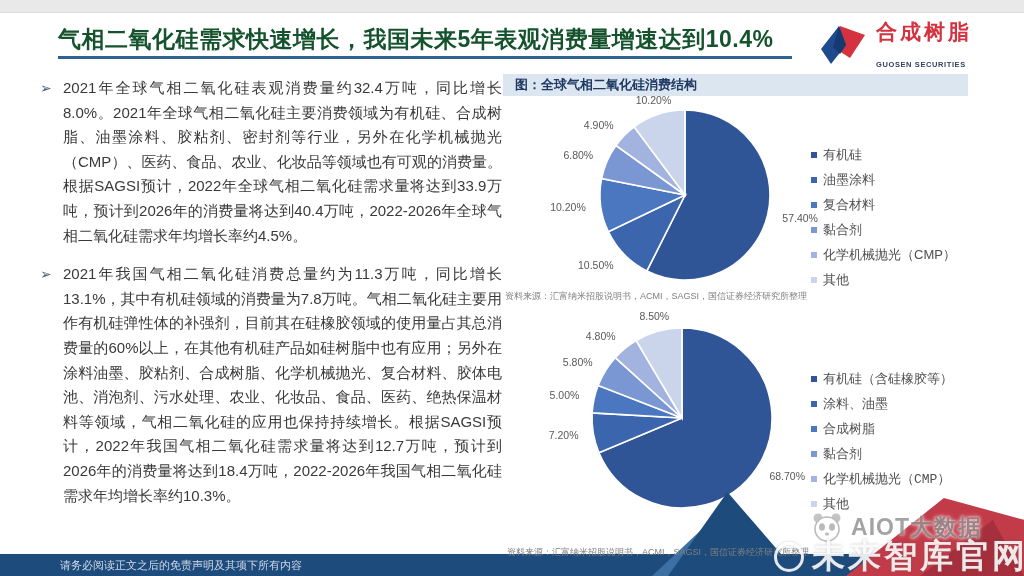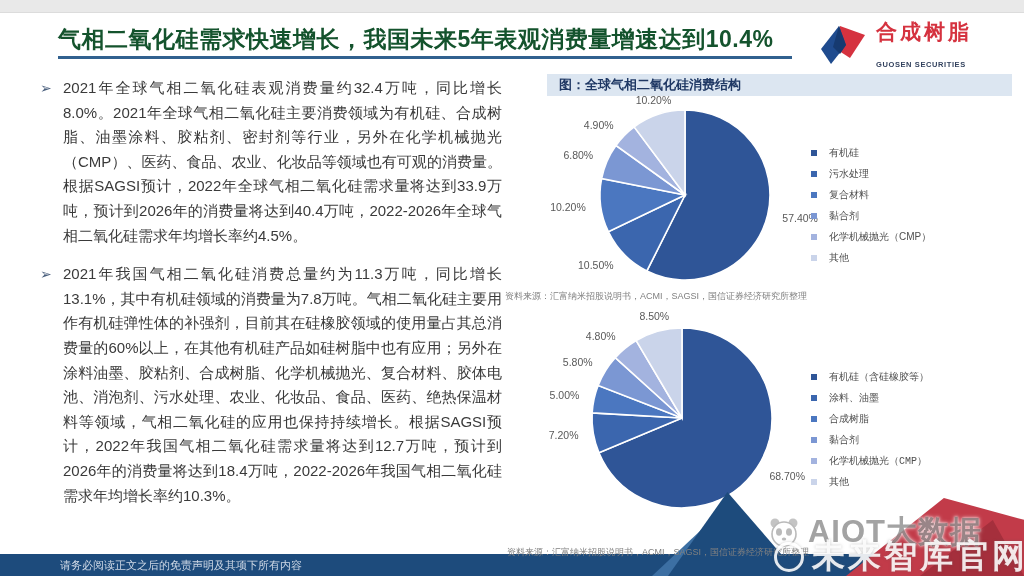--- a/index.html
+++ b/index.html
@@ -24,27 +24,27 @@
   .bullets{position:absolute;left:40px;top:76px;width:462px;}
   .bullet{position:relative;padding-left:23px;margin-bottom:14px;
     font-size:15px;line-height:24.6px;color:#3a3a3a;text-align:justify;}
   .bullet .marker{position:absolute;left:0;top:0;color:#4a5f7d;font-size:14px;}
 
   
   .chart-panel{position:absolute;left:503px;width:472px;}
   .panel-1{top:74px;}
   .panel-2{top:308px;}
   .chart-header{height:22px;line-height:22px;background:#dce6f1;color:#1f3864;
-    font-size:13px;font-weight:700;padding-left:12px;width:453px;margin-left:44px;}
+    font-size:13px;font-weight:700;padding-left:12px;width:453px;}
   .chart-area{position:relative;width:472px;}
   .chart-area svg{overflow:visible;display:block;}
   .slice-label{font-size:10.5px;fill:#595959;}
   .legend{position:absolute;left:308px;margin:0;padding:0;list-style:none;}
-  .legend li{display:flex;align-items:center;gap:12px;margin-bottom:7px;
-    font-size:10px;color:#4f4f4f;white-space:nowrap;}
+  .legend li{display:flex;align-items:center;gap:6px;margin-bottom:7px;
+    font-size:13px;color:#4f4f4f;white-space:nowrap;}
   .legend .swatch{width:6px;height:6px;flex:0 0 6px;}
   .source-note{font-size:9px;color:#808080;margin-top:4px;padding-left:2px;white-space:nowrap;}
   .source-2{position:absolute;left:505px;top:542px;z-index:3;}
 
   
   .footer-band{position:absolute;left:0;top:554px;width:1024px;height:22px;background:#1d4b7c;}
   .disclaimer{position:absolute;left:60px;top:554px;height:16px;line-height:22px;
     font-size:11px;color:#cfd9e6;z-index:2;}
   .shape{position:absolute;z-index:1;}
   .shape-blue-edge{left:652px;top:516px;width:64px;height:60px;background:#3c6fa3;
@@ -52,21 +52,21 @@
   .shape-blue-tri{left:668px;top:492px;width:132px;height:84px;background:#1d4b7c;
     clip-path:polygon(45% 0,100% 100%,0 100%);}
   .shape-red-main{left:846px;top:498px;width:178px;height:78px;background:#c23b49;
     clip-path:polygon(55% 0,100% 28%,100% 100%,0 100%);}
   .shape-red-dark{left:920px;top:520px;width:104px;height:56px;background:#a52f3c;
     clip-path:polygon(70% 0,100% 100%,0 100%);}
 
   
   .wm-aiot{position:absolute;right:42px;top:511px;display:flex;align-items:center;gap:6px;
     z-index:5;opacity:.85;}
-  .wm-aiot .wm-text{font-size:31px;font-weight:700;color:rgba(120,120,120,.8);
+  .wm-aiot .wm-text{font-size:23px;font-weight:700;color:rgba(120,120,120,.8);
     text-shadow:0 0 2px #fff,0 0 4px #fff;letter-spacing:1px;white-space:nowrap;}
   .wm-zhiku{position:absolute;right:-4px;top:534px;display:flex;align-items:center;gap:8px;
     z-index:6;}
   .wm-zhiku .wm-text{font-size:33px;font-weight:700;color:rgba(255,255,255,.88);
     letter-spacing:3px;text-shadow:0 0 3px rgba(90,90,90,.35);white-space:nowrap;}
   .ring-icon{width:24px;height:24px;border:3px solid rgba(255,255,255,.88);border-radius:50%;
     box-shadow:0 0 3px rgba(90,90,90,.3), inset 0 0 3px rgba(90,90,90,.3);}
 </style>
 </head>
 <body>
@@ -118,21 +118,21 @@
           <path d="M182,99 L131.17807644011089,30.8668062859755 A85,85 0 0 1 181.99999999999997,14 Z" fill="#CAD4EA" stroke="#ffffff" stroke-width="1.6"></path>
           <text x="150.5" y="7.6" text-anchor="middle" class="slice-label">10.20%</text>
         </svg>
       <ul class="legend" style="top:50px;">
           <li>
             <span class="swatch" style="background: rgb(47, 85, 151);"></span>
             <span>有机硅</span>
           </li>
           <li>
             <span class="swatch" style="background: rgb(59, 102, 174);"></span>
-            <span>污水处理</span>
+            <span>油墨涂料</span>
           </li>
           <li>
             <span class="swatch" style="background: rgb(75, 119, 192);"></span>
             <span>复合材料</span>
           </li>
           <li>
             <span class="swatch" style="background: rgb(123, 151, 211);"></span>
             <span>黏合剂</span>
           </li>
           <li>

